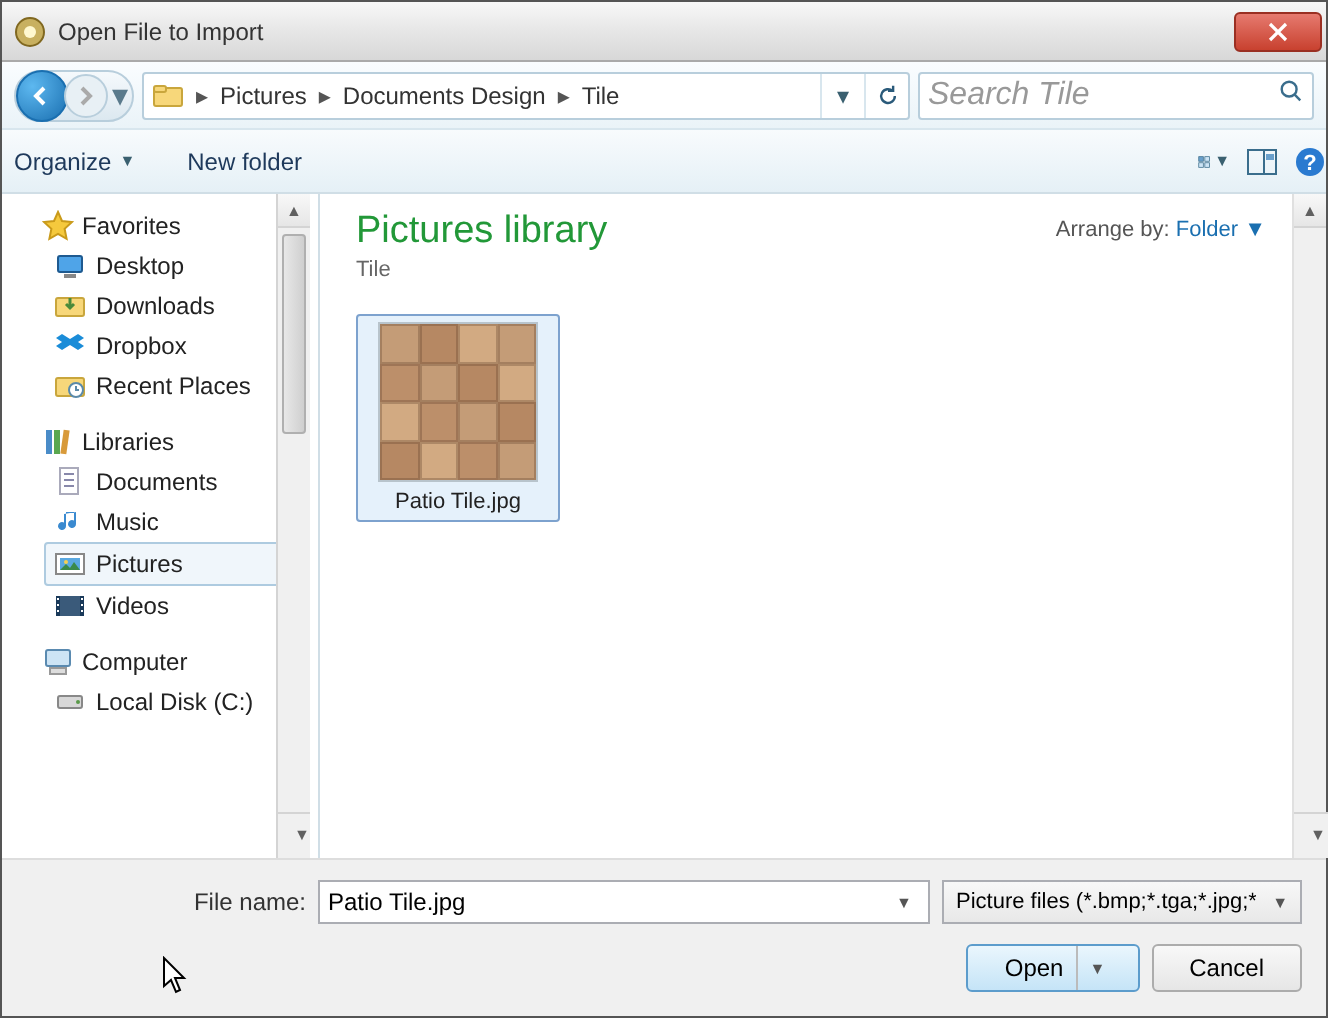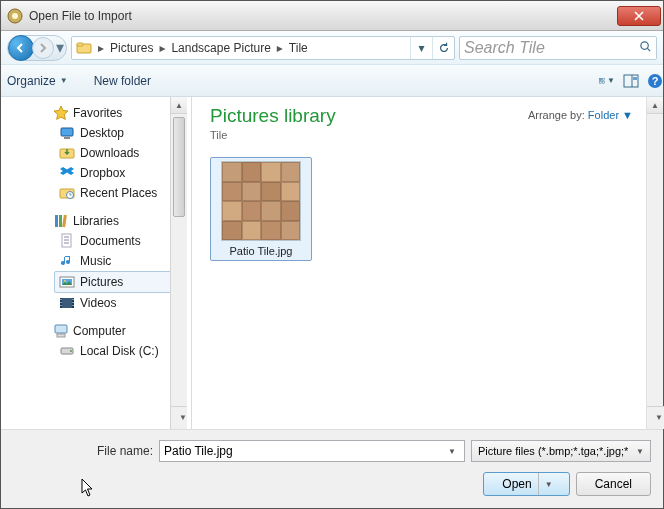--- a/index.html
+++ b/index.html
@@ -31,21 +31,21 @@
 
 
 .toolbar { height:32px; background: linear-gradient(to bottom, #f8fbfd, #e5f0f6); border-bottom:1px solid #d0dee6; display:flex; align-items:center; padding:0 0; font-size:12px; color:#1e395b; }
 .tool-item { padding:4px 6px; border-radius:2px; display:flex; align-items:center; gap:4px; cursor:pointer; }
 .tool-spacer { flex:1; }
 .tool-icons { display:flex; gap:8px; align-items:center; }
 .tool-ic { width:16px; height:16px; display:flex; align-items:center; justify-content:center; cursor:pointer; }
 .tool-ic .dd-caret { font-size:8px; margin-left:2px; color:#3a6070; }
 
 
-.main { flex:1; display:flex; min-height:0;margin-left:32px; }
+.main { flex:1; display:flex; min-height:0; }
 .tree { width:154px; border-right:0; overflow:hidden; position:relative; }
 .tree .scrollbar { position:absolute; right:0; top:0; bottom:0; width:17px; background:#f0f0f0; border-left:1px solid #d4d4d4; }
 .sb-arrow { height:17px; background:linear-gradient(#f8f8f8,#e6e6e6); border-bottom:1px solid #d4d4d4; display:flex; align-items:center; justify-content:center; color:#606060; font-size:8px; cursor:pointer; }
 .sb-arrow.bottom { position:absolute; bottom:0; left:0; right:0; border-top:1px solid #d4d4d4; border-bottom:0; }
 .sb-thumb { position:absolute; left:2px; right:2px; top:20px; height:100px; background:linear-gradient(to right,#e8e8e8,#cfcfcf); border:1px solid #b0b0b0; border-radius:2px; cursor:pointer; }
 .tree-inner { padding:6px 0 6px 6px; font-size:12px; color:#222; }
 .tree-group { margin-bottom:8px; }
 .tree-hdr { display:flex; align-items:center; gap:4px; padding:2px 0; cursor:pointer; }
 .tree-hdr .caret { width:10px; font-size:9px; color:#666; }
 .tree-node { display:flex; align-items:center; gap:5px; padding:2px 0 2px 20px; cursor:pointer; }
@@ -121,21 +121,21 @@
     <div class="breadcrumb">
       <span class="bc-icon">
         <svg viewBox="0 0 16 16">
             <rect x="1" y="4" width="14" height="9" rx="1" fill="#f7d77a" stroke="#c9a63c"></rect>
             <rect x="1" y="3" width="6" height="3" rx="1" fill="#f7d77a" stroke="#c9a63c"></rect>
           </svg>
       </span>
       <span class="bc-sep">▸</span>
       <span class="bc-seg">Pictures</span>
       <span class="bc-sep">▸</span>
-      <span class="bc-seg">Landscape Picture</span>
+      <span class="bc-seg">Documents Design</span>
       <span class="bc-sep">▸</span>
       <span class="bc-seg">Tile</span>
       <span class="bc-spacer"></span>
       <span class="bc-dd">▾</span>
       <span class="bc-refresh">
         <svg viewBox="0 0 14 14" width="12" height="12">
             <path d="M11 7a4 4 0 1 1-1.2-2.8" stroke="#2a5a7a" stroke-width="1.4" fill="none"></path>
             <path d="M10 1 L10 4 L7 4" stroke="#2a5a7a" stroke-width="1.4" fill="none"></path>
           </svg>
       </span>

